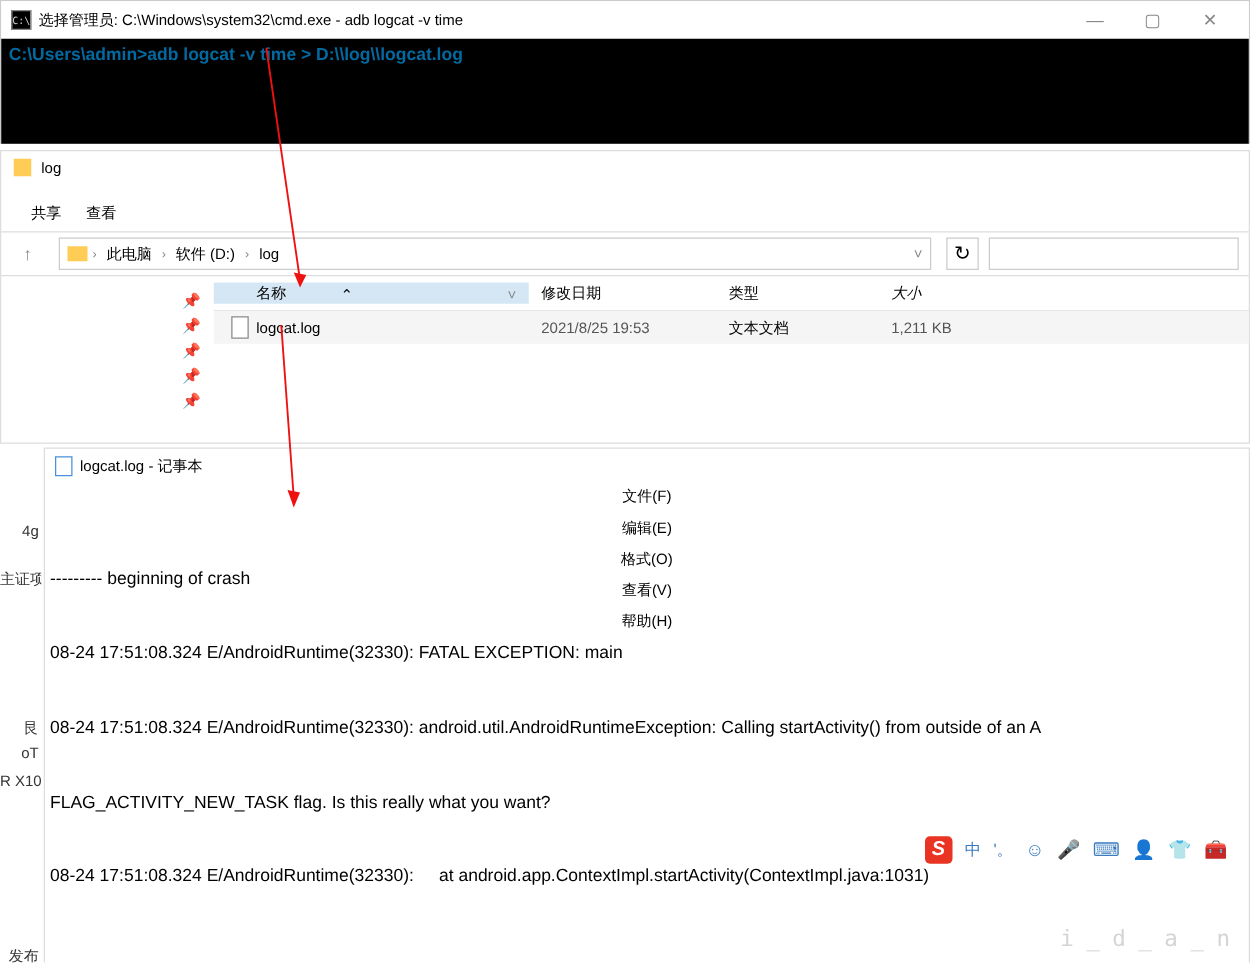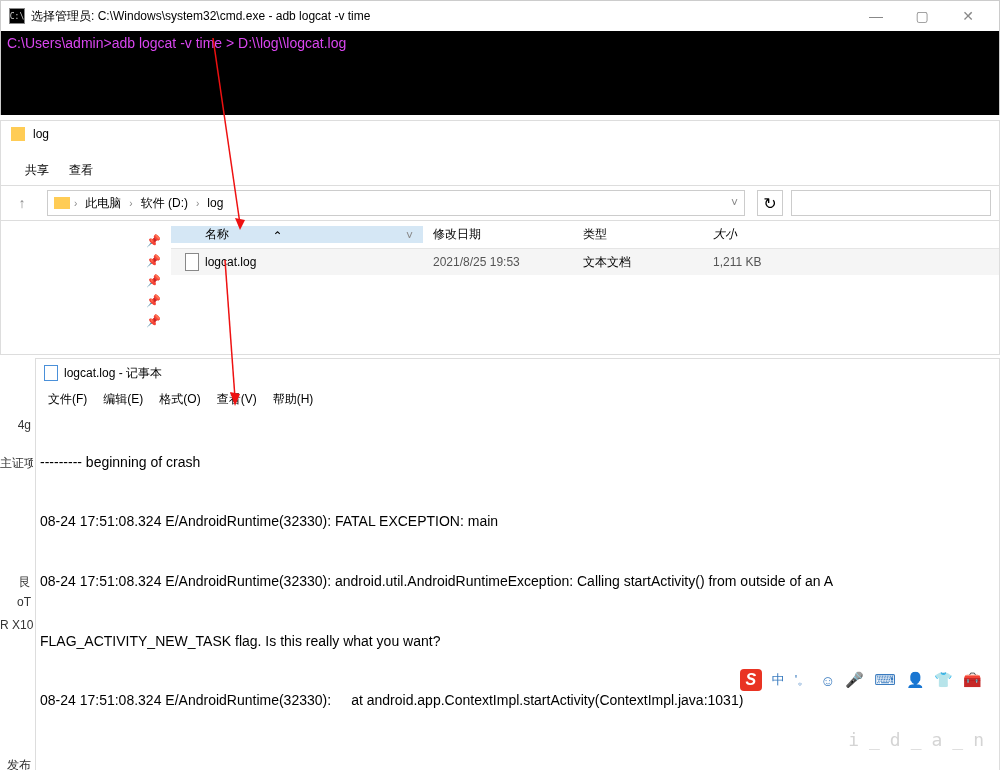--- a/index.html
+++ b/index.html
@@ -6,21 +6,21 @@
 body { background: #fff; width: 1000px; height: 770px; overflow: hidden; position: relative; }
 
 
 .cmd-window { position: absolute; top: 0; left: 0; right: 0; height: 115px; border: 1px solid #ccc; background: #fff; }
 .cmd-titlebar { height: 30px; background: #fff; display: flex; align-items: center; padding: 0 8px; font-size: 12px; color: #000; }
 .cmd-icon { width: 16px; height: 16px; background: #000; border: 1px solid #888; display: inline-flex; align-items: center; justify-content: center; margin-right: 6px; font-size: 8px; color: #ccc; font-family: monospace; }
 .cmd-title { flex: 1; }
 .cmd-win-controls { display: flex; gap: 0; }
 .cmd-win-btn { width: 46px; height: 30px; display: flex; align-items: center; justify-content: center; color: #888; font-size: 14px; cursor: pointer; }
 .cmd-body { background: #000; height: 84px; padding: 4px 6px; font-family: "Consolas", monospace; font-size: 14px; color: #ccc; }
-.cmd-body .prompt { color: #d946ef; }
+.cmd-body .prompt { color: #0369a1; font-weight: bold; }
 
 
 .explorer { position: absolute; top: 120px; left: 0; right: 0; height: 235px; border: 1px solid #ddd; background: #fff; }
 .explorer-titlebar { height: 26px; display: flex; align-items: center; padding: 0 10px; font-size: 12px; }
 .explorer-title-icon { width: 14px; height: 14px; background: #fc5; margin-right: 8px; }
 .explorer-ribbon { height: 38px; display: flex; align-items: flex-end; padding: 0 24px 6px; gap: 20px; font-size: 12px; }
 .explorer-ribbon div { cursor: pointer; }
 .explorer-toolbar { height: 36px; display: flex; align-items: center; padding: 0 8px; border-top: 1px solid #ddd; border-bottom: 1px solid #ddd; gap: 4px; }
 .nav-btn { width: 26px; height: 26px; display: flex; align-items: center; justify-content: center; color: #888; font-size: 14px; }
 .addr-bar { flex: 1; height: 26px; border: 1px solid #ccc; display: flex; align-items: center; padding: 0 6px; font-size: 12px; gap: 4px; margin: 0 8px; }
@@ -45,40 +45,40 @@
 .file-row .name-cell { width: 252px; padding-left: 14px; display: flex; align-items: center; gap: 6px; }
 .file-row .file-icon { width: 14px; height: 18px; border: 1px solid #888; background: #fff; position: relative; }
 .file-row .date-cell { width: 150px; color: #555; }
 .file-row .type-cell { width: 130px; color: #000000; }
 .file-row .size-cell { width: 100px; color: #555; text-align: left; }
 
 
 .notepad { position: absolute; top: 358px; left: 35px; right: 0; border: 1px solid #ddd; background: #fff; }
 .notepad-titlebar { height: 28px; display: flex; align-items: center; padding: 0 8px; font-size: 12px; }
 .notepad-icon { width: 14px; height: 16px; border: 1px solid #4a90d9; background: #fff; margin-right: 6px; }
-.notepad-menu { height: 24px; display: flex; align-items: center; padding: 0 6px; font-size: 12px; gap: 4px; }
+.notepad-menu { height: 24px; display: flex; align-items: center; padding: 0 6px; font-size: 12px; gap: 4px; flex-direction: column; }
 .notepad-menu div { padding: 2px 6px; cursor: pointer; }
 .notepad-body { padding: 2px 4px; font-family: Arial, sans-serif; font-size: 14px; line-height: 1.42; white-space: pre; overflow: hidden; }
 .notepad-body .line { display: block; }
 
 
 .side-frag { position: absolute; left: 0; width: 33px; font-size: 12px; color: #333; text-align: right; padding-right: 2px; overflow: hidden; white-space: nowrap; }
 
 
 .arrow-svg { position: absolute; pointer-events: none; }
 
 
 .ime { position: absolute; right: 10px; top: 665px; display: flex; align-items: center; gap: 10px; padding: 4px 8px; background: rgba(255,255,255,0.85); border-radius: 4px; }
 .ime .sogou-icon { width: 22px; height: 22px; background: #e93323; border-radius: 4px; color: #fff; display: flex; align-items: center; justify-content: center; font-weight: bold; font-style: italic; }
 .ime .item { font-size: 13px; color: #3a7bbf; }
 .ime .emoji { font-size: 15px; }
 .ime .shirt { color: #3a7bbf; font-size: 15px; }
 
 
-.watermark { position: absolute; right: 6px; bottom: 20px; color: rgba(170,170,170,0.5); font-size: 18px; letter-spacing: 10px; font-family: monospace; pointer-events: none; }
+.watermark { position: absolute; right: 6px; bottom: 8px; color: rgba(170,170,170,0.5); font-size: 18px; letter-spacing: 10px; font-family: monospace; pointer-events: none; }
 </style>
 </head>
 <body>
 
 <div class="cmd-window">
   <div class="cmd-titlebar">
     <span class="cmd-icon">C:\</span>
     <span class="cmd-title">选择管理员: C:\Windows\system32\cmd.exe - adb  logcat -v time</span>
     <div class="cmd-win-controls">
       <div class="cmd-win-btn">—</div>

